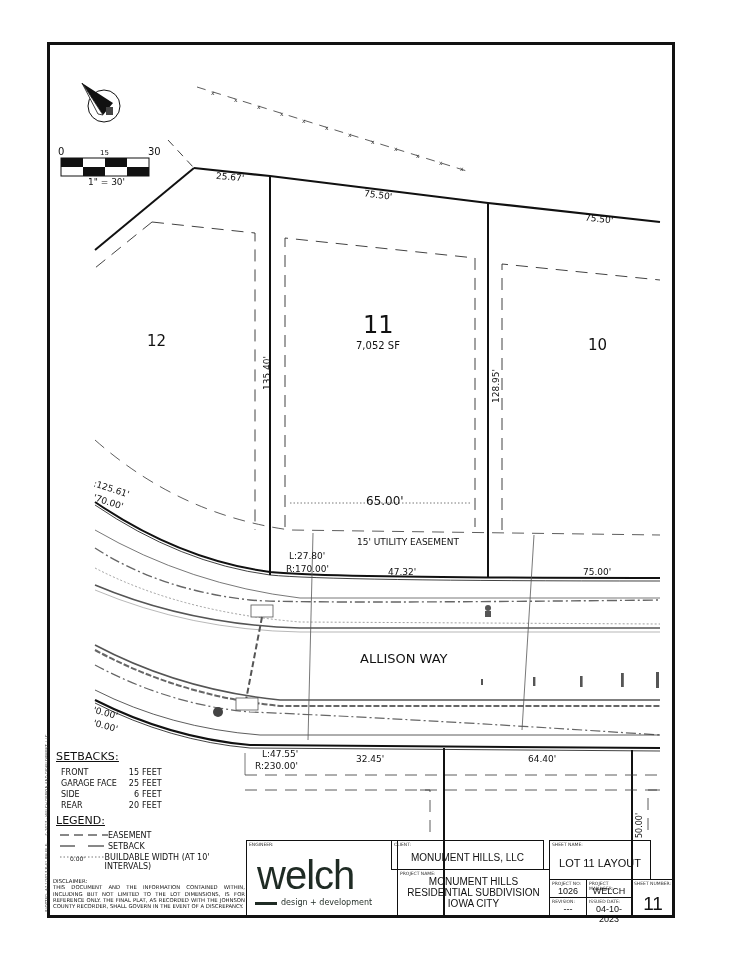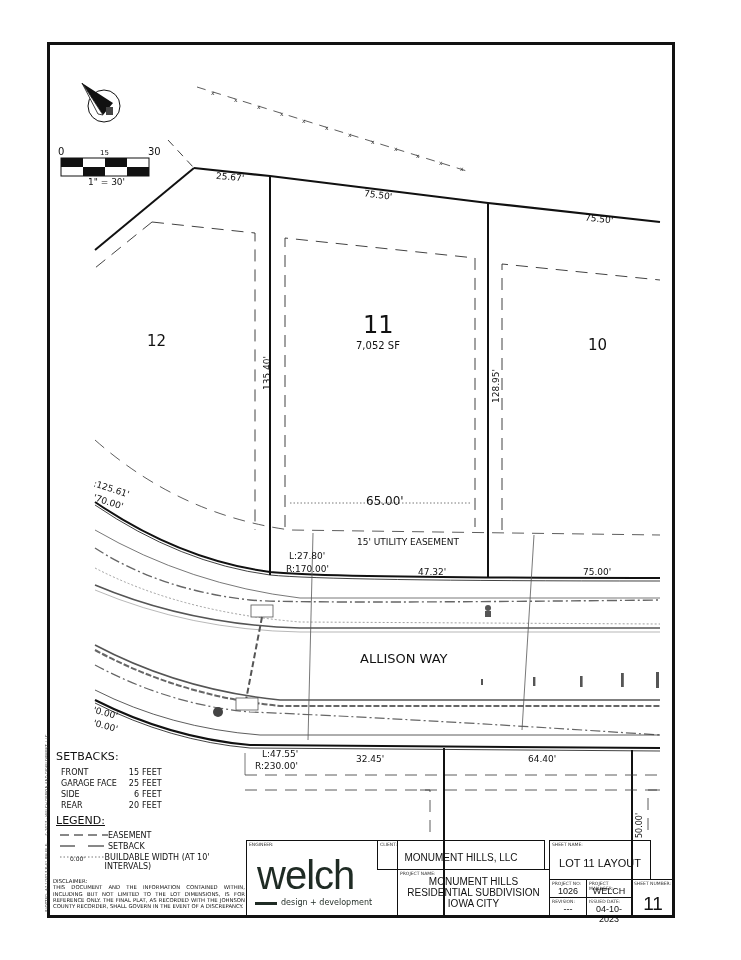--- a/index.html
+++ b/index.html
@@ -1,21 +1,21 @@
 <!DOCTYPE html>
 <html><head>
 <meta charset="utf-8">
 <style>
   html, body { margin:0; padding:0; background:#fff; }
   body { width:741px; height:960px; position:relative; overflow:hidden; font-family:"DejaVu Sans", sans-serif; color:#111; }
   .sheet { position:absolute; left:47px; top:42px; width:628px; height:876px; border:3px solid #111; box-sizing:border-box; }
   svg.plan { position:absolute; left:0; top:0; width:741px; height:960px; }
   .t { position:absolute; white-space:nowrap; }
   .setbacks { position:absolute; left:56px; top:750px; width:185px; font-size:8px; }
-  .setbacks h3 { margin:0 0 4px 0; font-size:11px; font-weight:normal; letter-spacing:0.2px; }
+  .setbacks h3 { margin:0 0 4px 0; font-size:11px; font-weight:normal; text-decoration:underline; letter-spacing:0.2px; }
   .sb-row { display:flex; height:11px; line-height:11px; padding-left:5px; }
   .sb-name { width:62px; }
   .sb-val { width:16px; text-align:right; padding-right:3px; }
   .legend { position:absolute; left:56px; top:814px; width:190px; font-size:8px; }
   .legend h3 { margin:0 0 4px 0; font-size:11px; font-weight:normal; text-decoration:underline; }
   .lg-row { display:flex; height:11px; padding-left:4px; }
   .lg-sym { width:42px; height:6px; position:relative; margin-right:6px; }
   .disclaimer { position:absolute; left:53px; top:878px; width:192px; font-size:5.3px; line-height:6.3px; text-align:justify; text-transform:uppercase; }
   .tb { position:absolute; top:840px; height:76px; border:1px solid #111; box-sizing:border-box; }
   .tb-label { position:absolute; left:2px; top:1px; font-size:4.5px; text-transform:uppercase; color:#333; }
@@ -148,21 +148,21 @@
 <div class="t" style="left:262px;top:390px;font-size:9px;transform:rotate(-90deg);transform-origin:left top;">135.40'</div>
 <div class="t" style="left:491px;top:403px;font-size:9px;transform:rotate(-90deg);transform-origin:left top;">128.95'</div>
 
 <div class="t" style="left:366px;top:494px;font-size:12px;">65.00'</div>
 <div class="t" style="left:357px;top:537px;font-size:9px;">15' UTILITY EASEMENT</div>
 
 <div class="t" style="left:93px;top:484px;font-size:9px;transform:rotate(18deg);">:125.61'</div>
 <div class="t" style="left:93px;top:497px;font-size:9px;transform:rotate(18deg);">'70.00'</div>
 <div class="t" style="left:289px;top:551px;font-size:9px;">L:27.80'</div>
 <div class="t" style="left:286px;top:564px;font-size:9px;">R:170.00'</div>
-<div class="t" style="left:418px;top:567px;font-size:9px;">47.32'</div>
+<div class="t" style="left:388px;top:567px;font-size:9px;">47.32'</div>
 <div class="t" style="left:583px;top:567px;font-size:9px;">75.00'</div>
 
 <div class="t" style="left:360px;top:651px;font-size:13px;">ALLISON WAY</div>
 
 <div class="t" style="left:93px;top:708px;font-size:9px;transform:rotate(15deg);">'0.00'</div>
 <div class="t" style="left:93px;top:721px;font-size:9px;transform:rotate(15deg);">'0.00'</div>
 <div class="t" style="left:262px;top:749px;font-size:9px;">L:47.55'</div>
 <div class="t" style="left:255px;top:761px;font-size:9px;">R:230.00'</div>
 <div class="t" style="left:356px;top:754px;font-size:9px;">32.45'</div>
 <div class="t" style="left:528px;top:754px;font-size:9px;">64.40'</div>
@@ -216,21 +216,21 @@
 </div>
 
 <div class="vtext">PLOTTED: 4/11/2023 8:41 PM  FILE: ... © 2023 - WELCH DESIGN AND DEVELOPMENT, LLC</div>
 
 <div class="tb" style="left:246px;width:152px;">
   <span class="tb-label">ENGINEER:</span>
   <div style="position:absolute;left:10px;top:14px;font-size:40px;line-height:40px;color:#1f2b24;font-family:'Liberation Sans',sans-serif;letter-spacing:-1px;">welch</div>
   <div style="position:absolute;left:8px;top:61px;width:22px;height:3px;background:#1f2b24;"></div>
   <div style="position:absolute;left:34px;top:57px;font-size:8px;color:#1f2b24;">design + development</div>
 </div>
-<div class="tb" style="left:377px;width:168px;height:30px;">
+<div class="tb" style="left:391px;width:153px;height:30px;">
   <span class="tb-label">CLIENT:</span>
   <div class="tb-val" style="top:11px;font-size:10px;">MONUMENT HILLS, LLC</div>
 </div>
 <div class="tb" style="left:397px;top:869px;width:153px;height:47px;">
   <span class="tb-label">PROJECT NAME:</span>
   <div class="tb-val" style="top:6px;font-size:10px;line-height:11px;">
     <div>MONUMENT HILLS</div>
     <div>RESIDENTIAL SUBDIVISION</div>
     <div>IOWA CITY</div>
   </div>

